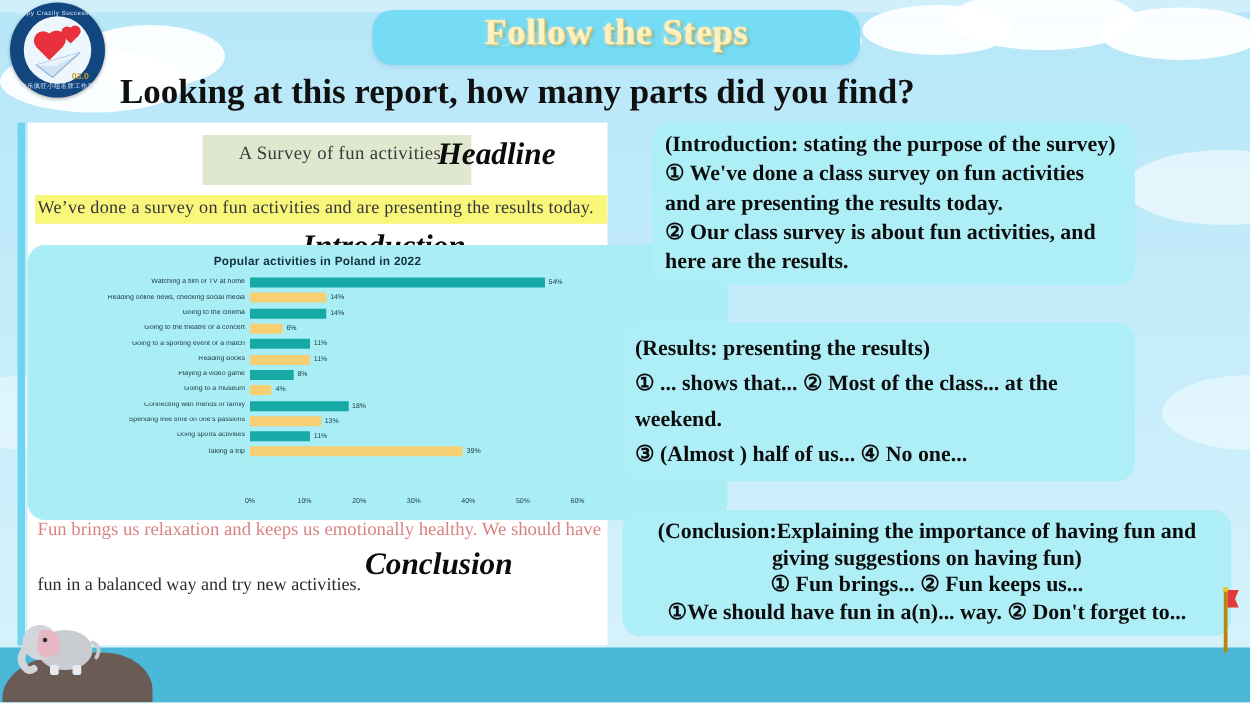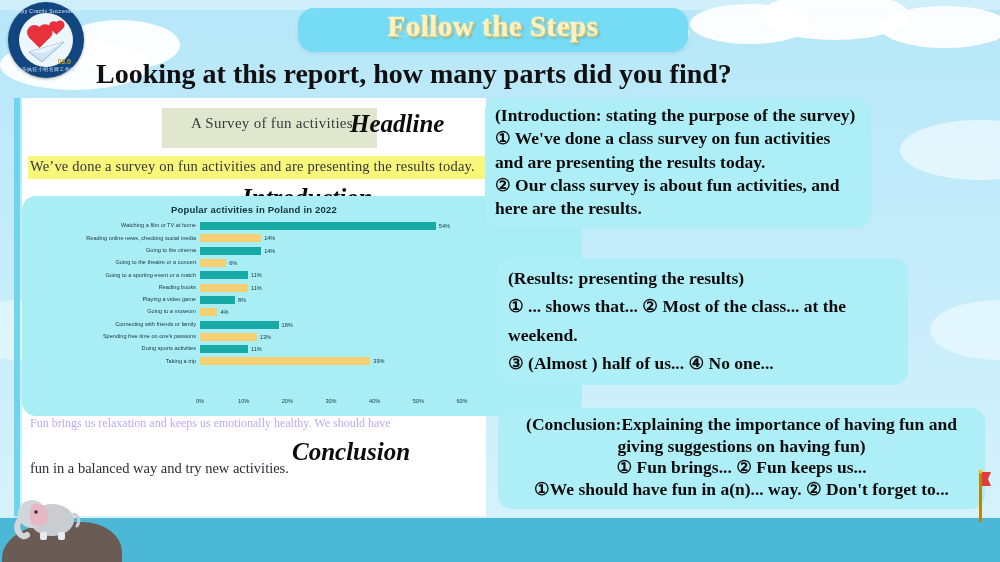--- a/index.html
+++ b/index.html
@@ -204,22 +204,22 @@
     color: #22414f;
     transform: translateX(-50%);
     white-space: nowrap;
   }
 
   
   #doc-concl-1 {
     position: absolute;
     left: 8px; top: 318px;
     font-family: "Liberation Serif", serif;
-    font-size: 12px;
-    color: #8b5cf6;
+    font-size: 15px;
+    color: #b91c1c;
     white-space: nowrap;
     opacity: .55;
   }
   #doc-concl-2 {
     position: absolute;
     left: 8px; top: 362px;
     font-family: "Liberation Serif", serif;
     font-size: 14.5px;
     color: #2b2b34;
     white-space: nowrap;
@@ -230,21 +230,21 @@
     position: absolute;
     background: #aeeef7;
     border-radius: 14px;
     padding: 6px 10px 8px 10px;
     font-family: "Liberation Serif", serif;
     font-weight: bold;
     font-size: 17.5px;
     line-height: 1.33;
     color: #0c0c0c;
   }
-  #note-intro      { left: 485px; top: 98px;  width: 386px; }
+  #note-intro      { left: 522px; top: 98px;  width: 386px; }
   #note-results    { left: 498px; top: 258px; width: 410px; line-height: 1.62; }
   #note-conclusion { left: 498px; top: 408px; width: 487px; line-height: 1.24; text-align: center; }
 
   
   #water {
     position: absolute;
     left: 0; bottom: 0;
     width: 1000px; height: 44px;
     background: #4cb8d8;
   }

